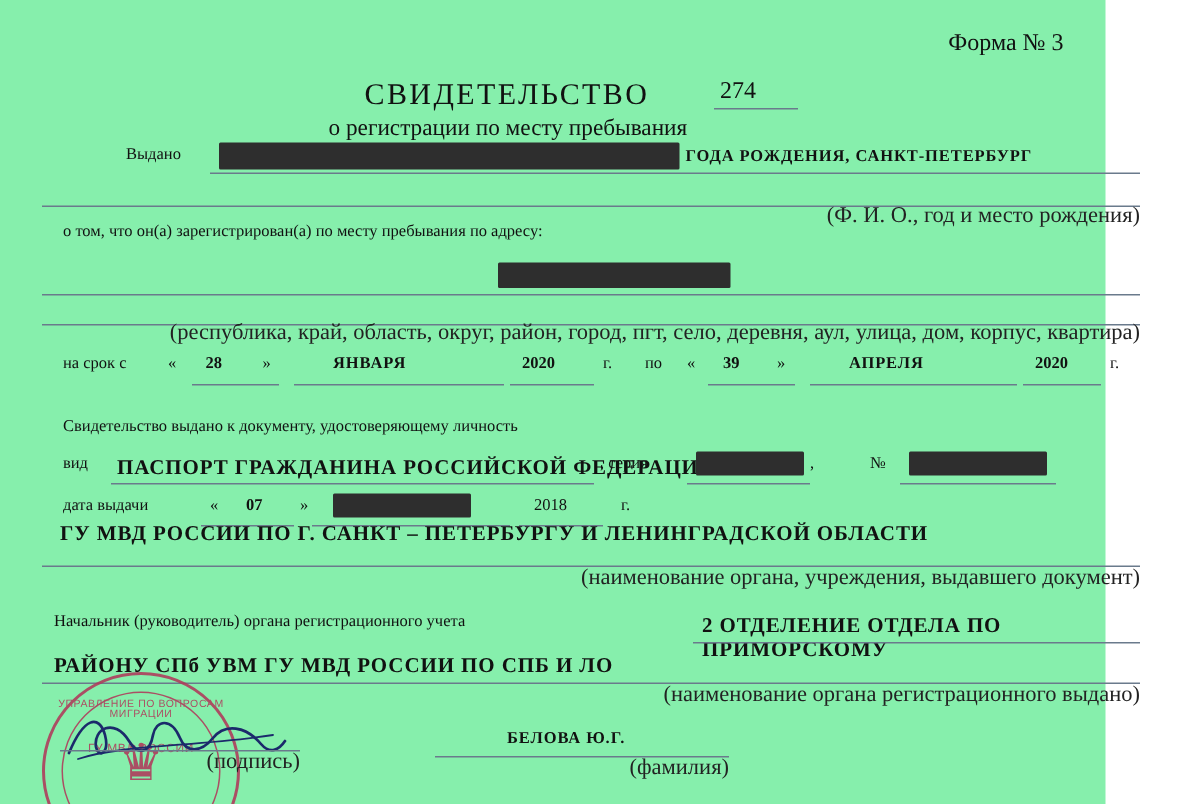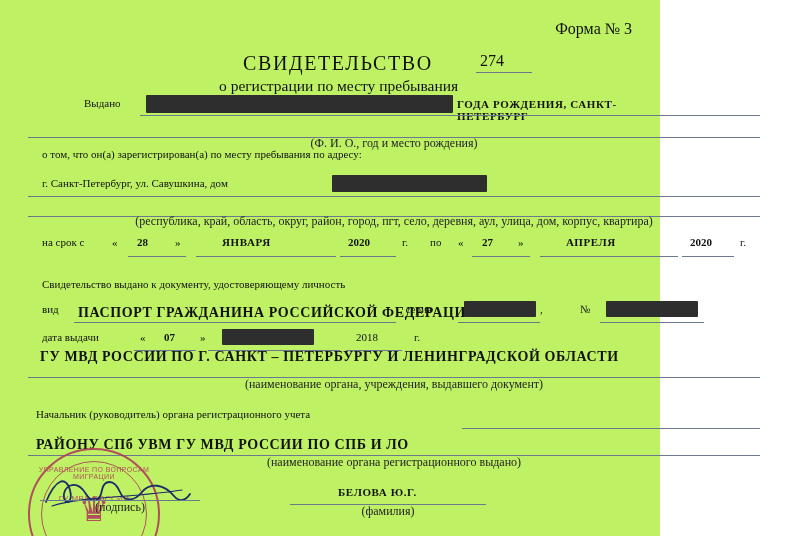--- a/index.html
+++ b/index.html
@@ -11,39 +11,39 @@
     width: 800px;
     height: 536px;
     position: relative;
     overflow: hidden;
     font-family: "Liberation Serif", serif;
     color: #111;
   }
   .page {
     position: absolute;
     left: 0; top: 0;
-    width: 660px; height: 536px;
-    background: #bef264;
+    width: 737px; height: 536px;
+    background: #86efac;
   }
   .abs { position: absolute; }
   .redact {
     display: inline-block;
     background: #2e2e2e;
     vertical-align: middle;
     border-radius: 1px;
   }
   .rule {
     position: absolute;
     border-bottom: 1px solid #6a7a8c;
     height: 0;
   }
   .caption {
-    font-size: 12px;
+    font-size: 15px;
     color: #222;
-    text-align: center;
+    text-align: right;
     font-family: "Liberation Serif", serif;
   }
   .form-no {
     right: 28px;
     top: 20px;
     font-size: 16px;
   }
   .title-main {
     left: 243px;
     top: 52px;
@@ -128,36 +128,35 @@
   <div class="abs title-sub">о регистрации по месту пребывания</div>
 
   <div class="abs lbl" style="left:84px; top:97px;">Выдано</div>
   <span class="redact abs" style="left:146px; top:95px; width:307px; height:18px;"></span>
   <div class="abs lbl spaced" style="left:457px; top:98px;">ГОДА РОЖДЕНИЯ, САНКТ-ПЕТЕРБУРГ</div>
   <div class="rule" style="left:140px; top:115px; width:620px;"></div>
   <div class="rule" style="left:28px; top:137px; width:732px;"></div>
   <div class="abs caption" style="left:28px; top:136px; width:732px;">(Ф. И. О., год и место рождения)</div>
 
   <div class="abs lbl" style="left:42px; top:148px;">о том, что он(а) зарегистрирован(а) по месту пребывания по адресу:</div>
-  <div class="abs lbl" style="left:42px; top:177px;">г. Санкт-Петербург, ул. Савушкина, дом</div>
   <span class="redact abs" style="left:332px; top:175px; width:155px; height:17px;"></span>
   <div class="rule" style="left:28px; top:196px; width:732px;"></div>
   <div class="rule" style="left:28px; top:216px; width:732px;"></div>
   <div class="abs caption" style="left:28px; top:214px; width:732px;">(республика, край, область, округ, район, город, пгт, село, деревня, аул, улица, дом, корпус, квартира)</div>
 
   <div class="abs lbl" style="left:42px; top:236px;">на срок с</div>
   <div class="abs lbl" style="left:112px; top:236px;">«</div>
   <div class="abs lbl" style="left:137px; top:236px; font-weight:bold;">28</div>
   <div class="abs lbl" style="left:175px; top:236px;">»</div>
   <div class="abs lbl spaced" style="left:222px; top:236px; font-weight:bold;">ЯНВАРЯ</div>
   <div class="abs lbl" style="left:348px; top:236px; font-weight:bold;">2020</div>
   <div class="abs lbl" style="left:402px; top:236px;">г.</div>
   <div class="abs lbl" style="left:430px; top:236px;">по</div>
   <div class="abs lbl" style="left:458px; top:236px;">«</div>
-  <div class="abs lbl" style="left:482px; top:236px; font-weight:bold;">27</div>
+  <div class="abs lbl" style="left:482px; top:236px; font-weight:bold;">39</div>
   <div class="abs lbl" style="left:518px; top:236px;">»</div>
   <div class="abs lbl spaced" style="left:566px; top:236px; font-weight:bold;">АПРЕЛЯ</div>
   <div class="abs lbl" style="left:690px; top:236px; font-weight:bold;">2020</div>
   <div class="abs lbl" style="left:740px; top:236px;">г.</div>
   <div class="rule" style="left:128px; top:256px; width:58px;"></div>
   <div class="rule" style="left:196px; top:256px; width:140px;"></div>
   <div class="rule" style="left:340px; top:256px; width:56px;"></div>
   <div class="rule" style="left:472px; top:256px; width:58px;"></div>
   <div class="rule" style="left:540px; top:256px; width:138px;"></div>
   <div class="rule" style="left:682px; top:256px; width:52px;"></div>
@@ -183,20 +182,21 @@
   <div class="abs lbl" style="left:414px; top:331px;">г.</div>
   <div class="rule" style="left:134px; top:350px; width:62px;"></div>
   <div class="rule" style="left:208px; top:350px; width:132px;"></div>
   <div class="rule" style="left:346px; top:350px; width:56px;"></div>
 
   <div class="abs lbl-sm spaced" style="left:40px; top:349px;">ГУ  МВД  РОССИИ  ПО  Г. САНКТ – ПЕТЕРБУРГУ  И  ЛЕНИНГРАДСКОЙ ОБЛАСТИ</div>
   <div class="rule" style="left:28px; top:377px; width:732px;"></div>
   <div class="abs lbl" style="left:36px; top:408px;">Начальник (руководитель) органа регистрационного учета</div>
 
   <div class="abs caption" style="left:28px; top:377px; width:732px;">(наименование органа, учреждения, выдавшего документ)</div>
+  <div class="abs lbl-sm spaced" style="left:468px; top:410px;">2 ОТДЕЛЕНИЕ ОТДЕЛА  ПО ПРИМОРСКОМУ</div>
   <div class="rule" style="left:462px; top:428px; width:298px;"></div>
   <div class="abs lbl-sm spaced" style="left:36px; top:437px;">РАЙОНУ СПб  УВМ  ГУ  МВД  РОССИИ  ПО СПБ  И  ЛО</div>
   <div class="rule" style="left:28px; top:455px; width:732px;"></div>
   <div class="abs caption" style="left:28px; top:455px; width:732px;">(наименование органа регистрационного выдано)</div>
 
   <div class="stamp">
     <div class="stamp-txt stamp-top">УПРАВЛЕНИЕ ПО ВОПРОСАМ МИГРАЦИИ</div>
     <div class="stamp-eagle">♛</div>
     <div class="stamp-txt stamp-mid">ГУ МВД РОССИИ</div>
 

